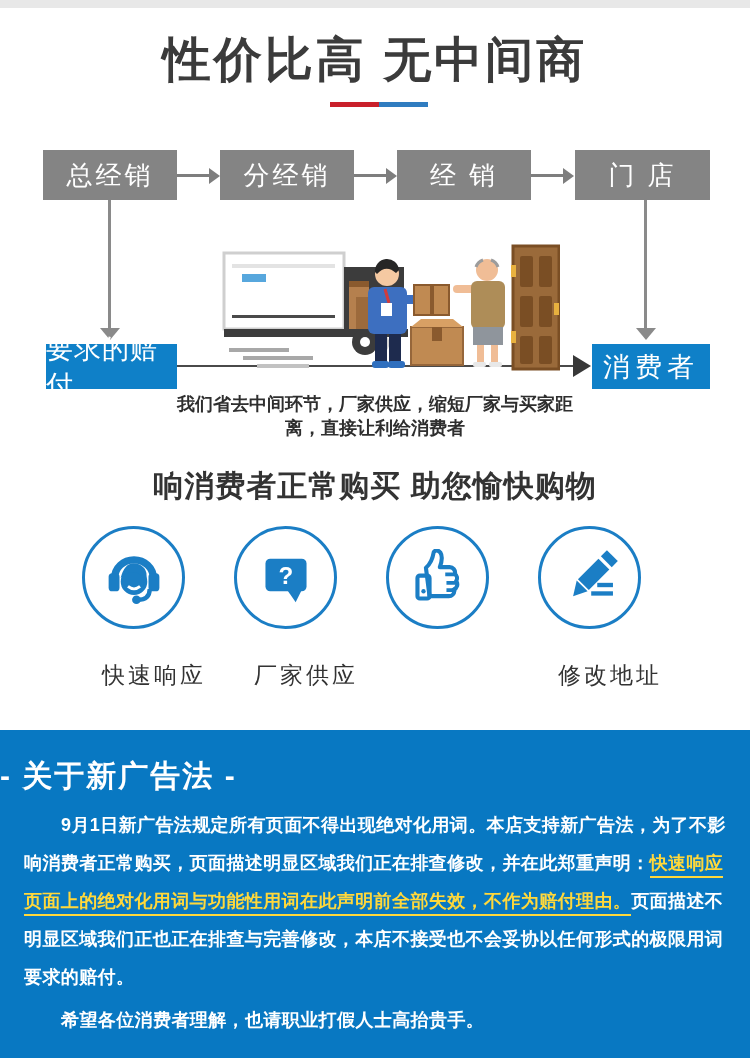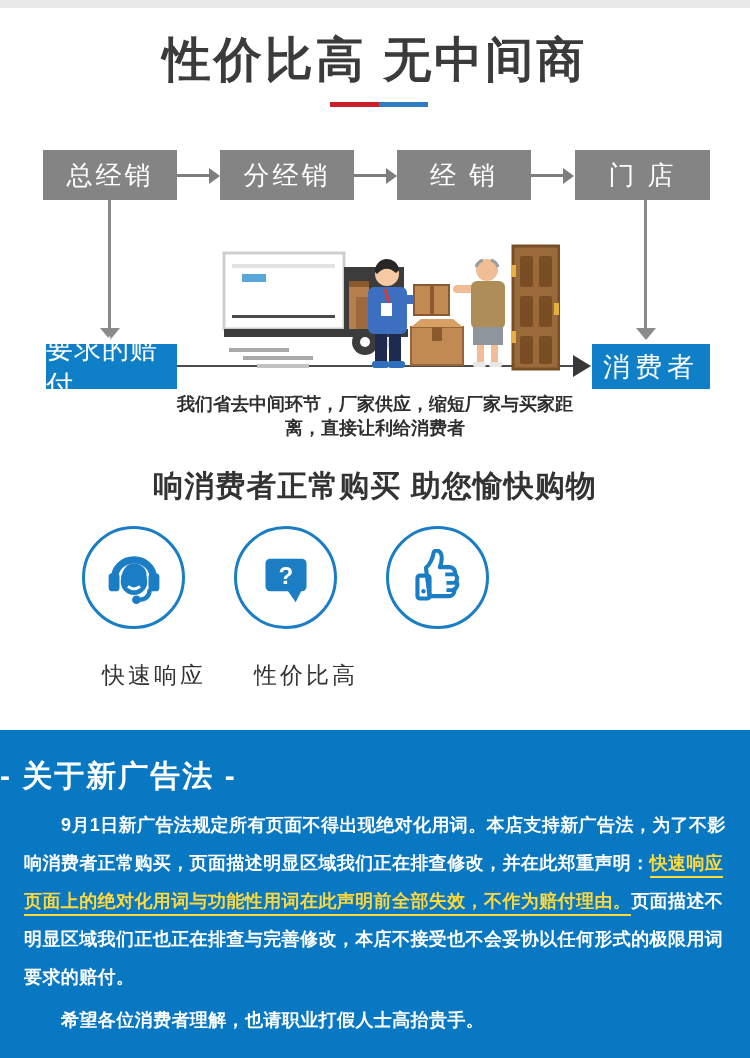--- a/index.html
+++ b/index.html
@@ -196,34 +196,46 @@
   </div>
 
   <div class="service-item si2">
     <div class="icon-circle">
       <svg width="58" height="58" viewBox="0 0 48 48">
         <rect x="7" y="8" width="34" height="27" rx="4" fill="#1b7ec5"></rect>
         <path d="M25 34 h12 l-5 10 z" fill="#1b7ec5"></path>
         <text x="24" y="29" font-size="20" font-weight="bold" fill="#ffffff" text-anchor="middle" font-family="Liberation Sans, sans-serif">?</text>
       </svg>
     </div>
-    <div class="service-label">性价比高</div>
+    <div class="service-label">厂家供应</div>
   </div>
 
   <div class="service-item si3">
     <div class="icon-circle">
       <svg width="58" height="58" viewBox="0 0 48 48">
         <rect x="7" y="22" width="10" height="19" rx="2" stroke="#1b7ec5" stroke-width="3.4" fill="none"></rect>
         <circle cx="12" cy="35" r="1.8" fill="#1b7ec5"></circle>
         <path d="M17 39 h16 a4.5 4.5 0 0 0 4.5 -4.5 l-0.5 -1 a4.5 4.5 0 0 0 2 -7 a4.5 4.5 0 0 0 -1 -6 a4.5 4.5 0 0 0 -4.5 -5.5 h-8 q3 -8 0.5 -12 q-3 -3.5 -5.5 -0.5 q-1.5 9 -6.5 13 z" stroke="#1b7ec5" stroke-width="3.4" fill="none" stroke-linejoin="round"></path>
         <path d="M30 21 h8 M31 28 h9 M31 34 h8" stroke="#1b7ec5" stroke-width="3" fill="none"></path>
       </svg>
     </div>
   </div>
 
+  <div class="service-item si4">
+    <div class="icon-circle">
+      <svg width="58" height="58" viewBox="0 0 48 48">
+        <path d="M31 8 l9 9 l-17 17 l-9 -9 z" fill="#1b7ec5"></path>
+        <path d="M13 26 l9 9 l-12 4 z" fill="#1b7ec5"></path>
+        <path d="M33 6 l5 -5 l9 9 l-5 5 z" fill="#1b7ec5"></path>
+        <rect x="30" y="28" width="13" height="3.6" fill="#1b7ec5"></rect>
+        <rect x="25" y="35" width="18" height="3.6" fill="#1b7ec5"></rect>
+      </svg>
+    </div>
+    <div class="service-label">修改地址</div>
+  </div>
 
   <div class="notice">
     <div class="notice-title">- 关于新广告法 -</div>
     <div class="notice-body">
       <div class="n-line indent"><span>9月1日新广告法规定所有页面不得出现绝对化用词。本店支持新广告法，为了不影</span></div>
       <div class="n-line"><span>响消费者正常购买，页面描述明显区域我们正在排查修改，并在此郑重声明：</span><span class="hl">快速响应</span></div>
       <div class="n-line"><span class="hl">页面上的绝对化用词与功能性用词在此声明前全部失效，不作为赔付理由。</span><span>页面描述不</span></div>
       <div class="n-line"><span>明显区域我们正也正在排查与完善修改，本店不接受也不会妥协以任何形式的极限用词</span></div>
       <div class="n-line"><span>要求的赔付。</span></div>
       <div class="n-line indent gap"><span>希望各位消费者理解，也请职业打假人士高抬贵手。</span></div>

